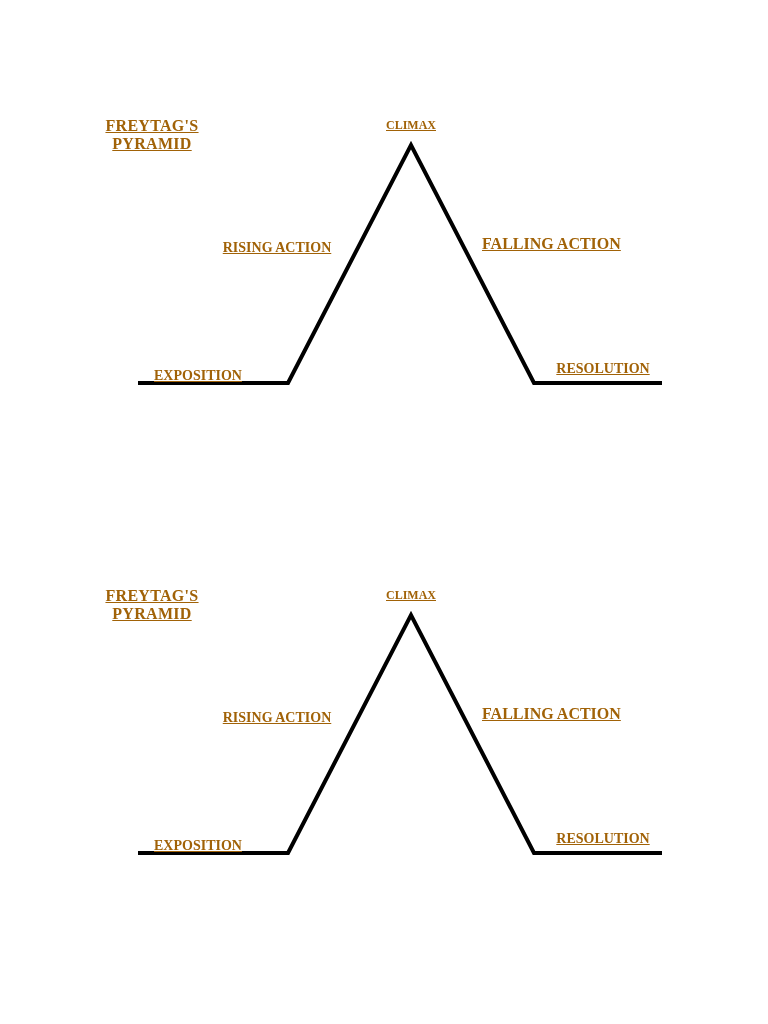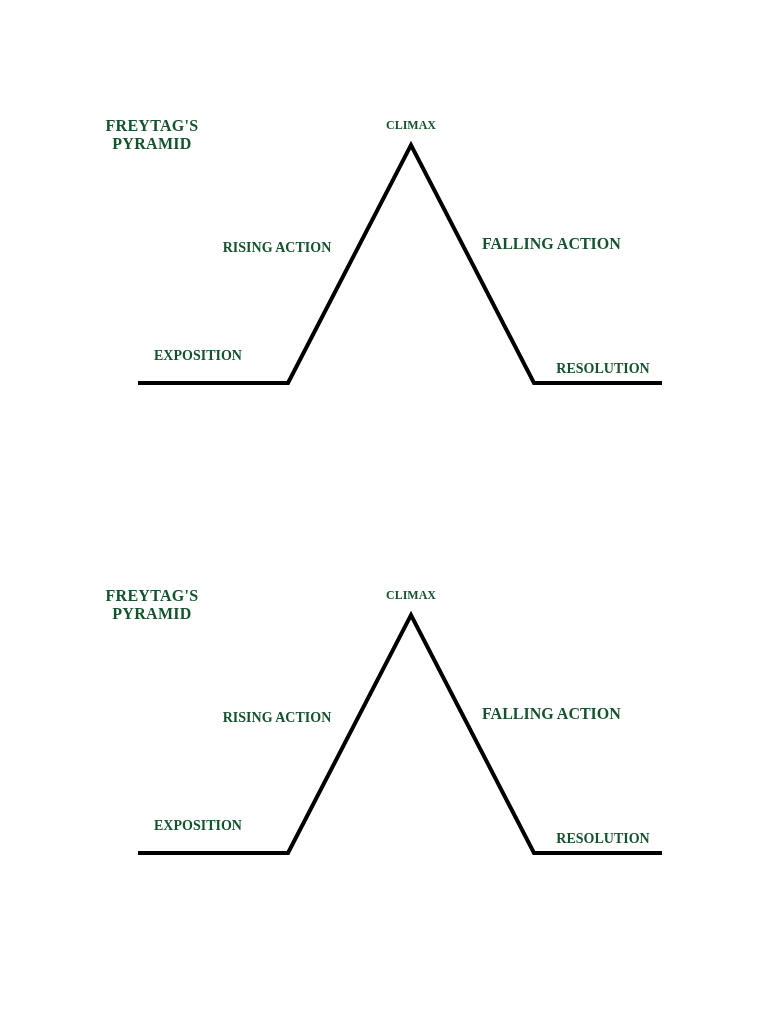--- a/index.html
+++ b/index.html
@@ -27,38 +27,39 @@
     position: absolute;
     left: 0;
     top: 0;
     width: 768px;
     height: 470px;
     display: block;
   }
   .label {
     position: absolute;
     font-weight: bold;
-    color: #14532d;
+    color: #a16207;
     text-align: center;
     white-space: nowrap;
     line-height: 1.15;
+    text-decoration: underline;
   }
   .diagram-title {
     left: 90px;
     top: 117px;
     width: 124px;
     font-size: 16px;
     line-height: 18px;
     letter-spacing: 0.3px;
     white-space: normal;
   }
   .climax-label     { left: 351px; top: 119px; width: 120px; font-size: 12px; }
   .rising-label     { left: 217px; top: 240px; width: 120px; font-size: 14px; text-align: center; }
   .falling-label    { left: 482px; top: 235px; width: 126px; font-size: 16px; }
-  .exposition-label { left: 137px; top: 348px; width: 122px; font-size: 14px; }
+  .exposition-label { left: 137px; top: 368px; width: 122px; font-size: 14px; }
   .resolution-label { left: 541px; top: 361px; width: 124px; font-size: 14px; text-align: center; }
 </style>
 </head>
 <body>
 
 <div id="page">
 
   <div class="diagram top">
     <svg class="pyramid-svg" viewBox="0 0 768 470" aria-hidden="true">
       <polyline points="138,383 288,383 411,145 534,383 662,383" fill="none" stroke="#000000" stroke-width="4" stroke-linejoin="miter" stroke-linecap="butt"></polyline>

